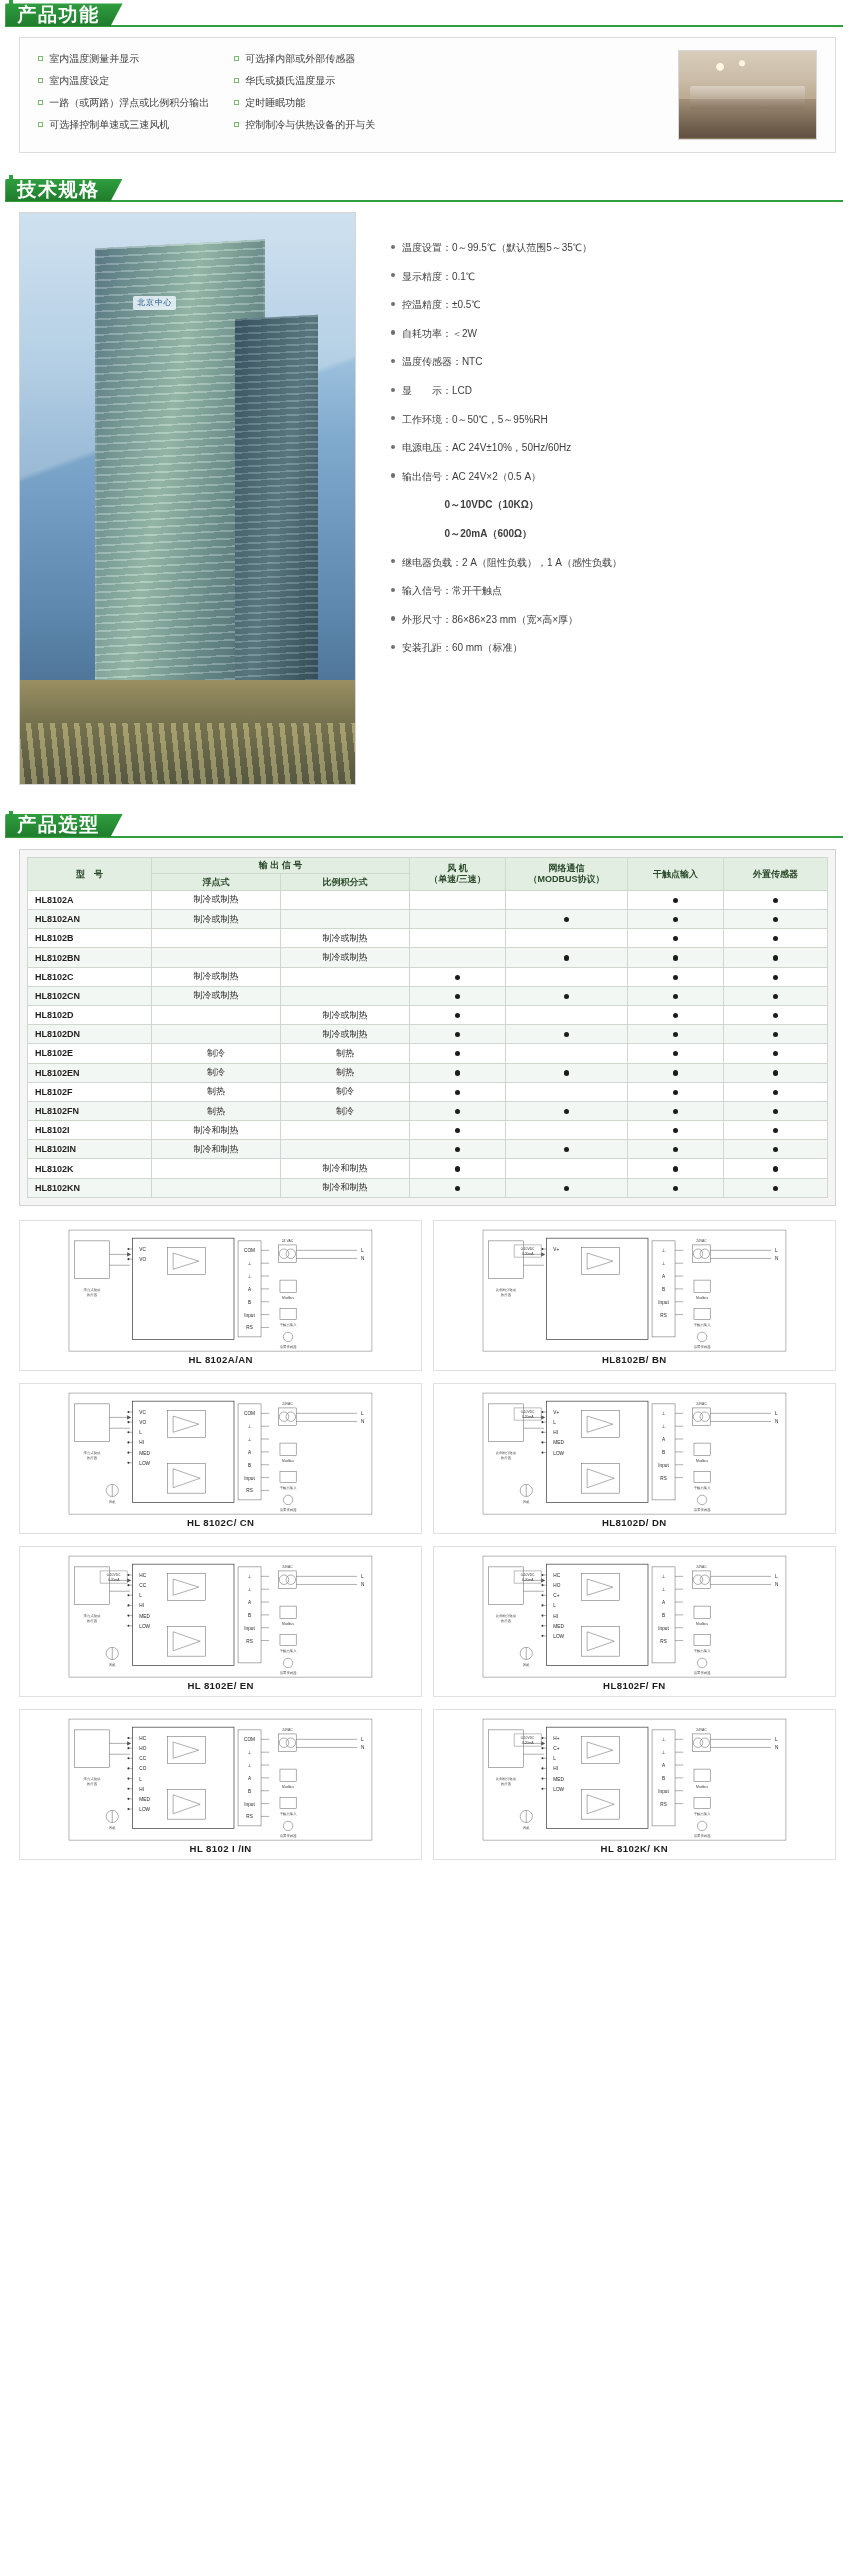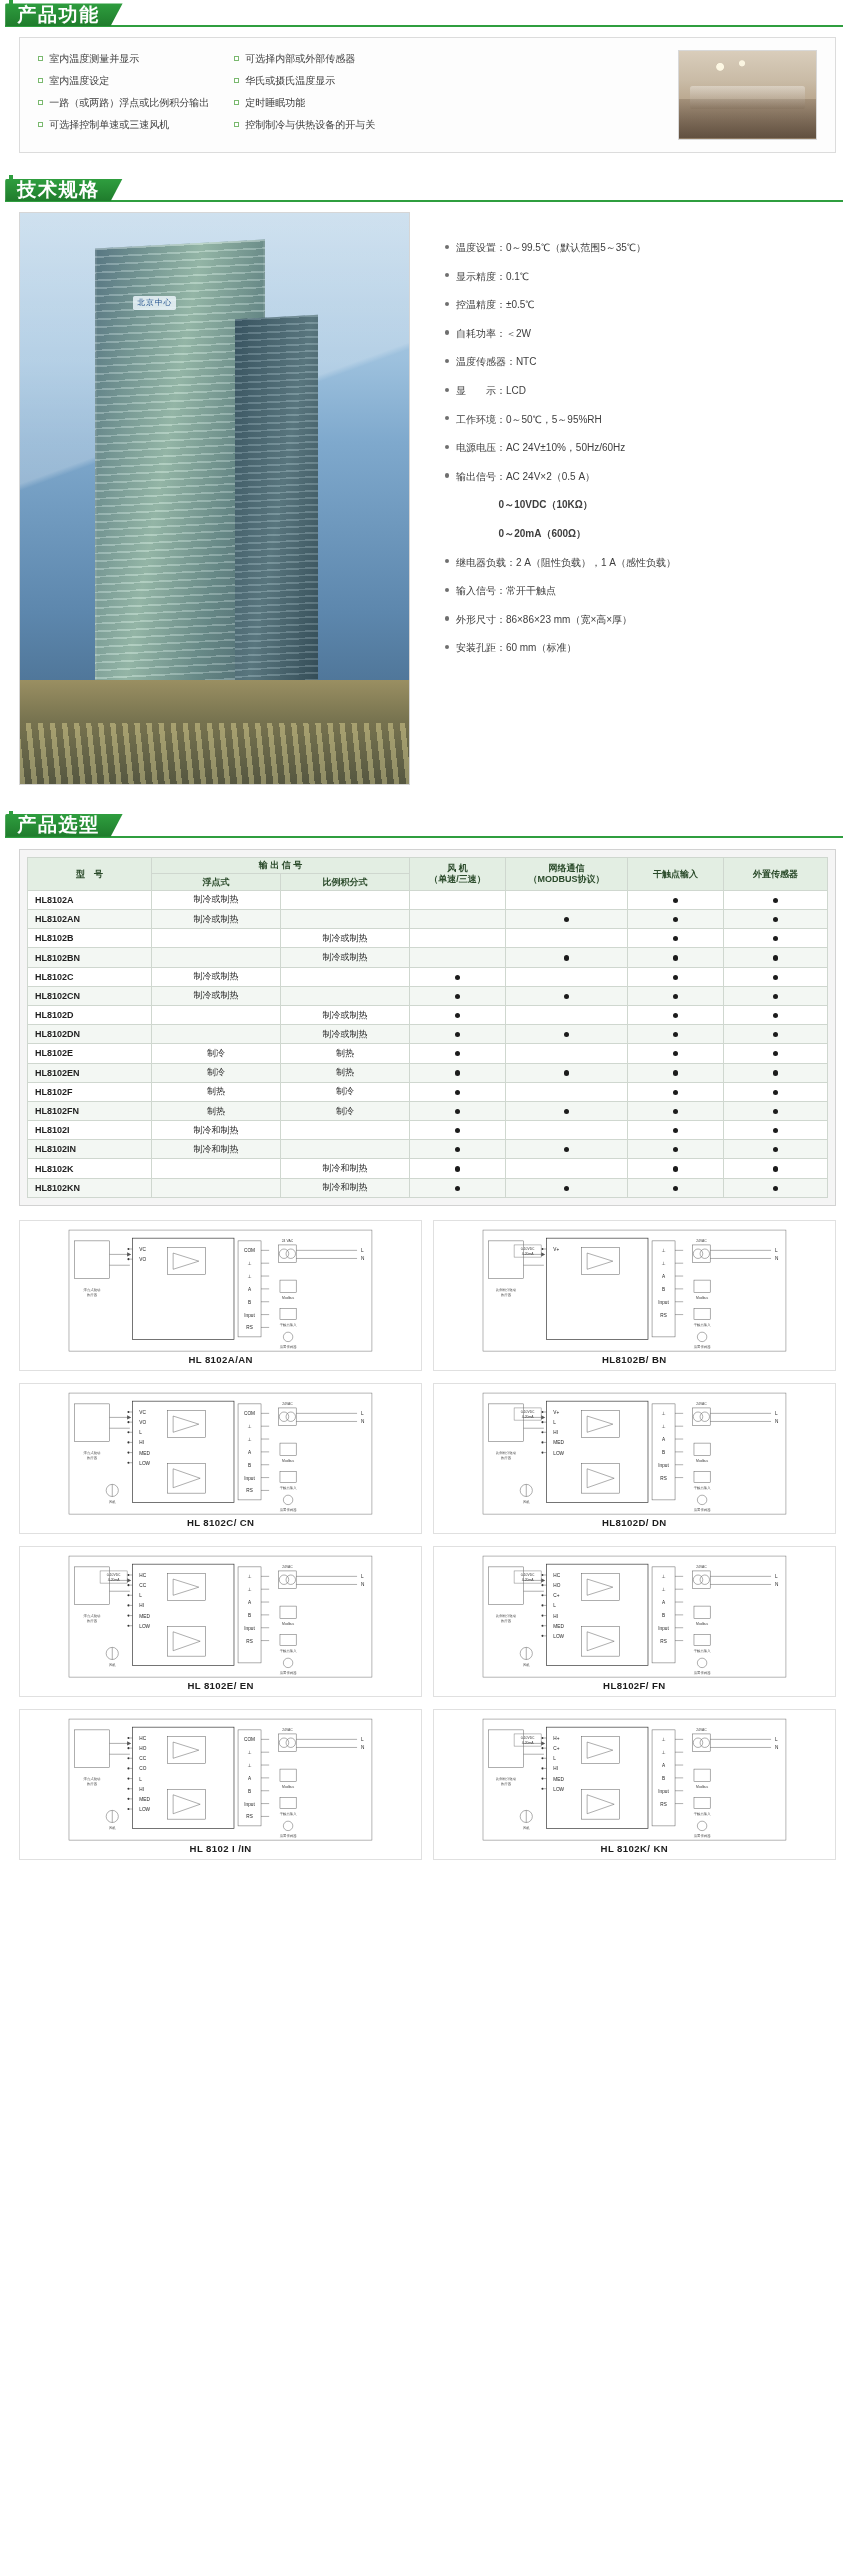--- a/index.html
+++ b/index.html
@@ -108,21 +108,21 @@
     background: linear-gradient(180deg, rgba(90,70,55,.25), rgba(60,45,35,.55));
   }
 
   
   .specs {
     margin: 7px 19px 0 19px;
     display: flex;
     gap: 15.6px;
   }
   .spec-photo {
-    width: 391px; height: 573px;
+    width: 337px; height: 573px;
     flex: 0 0 auto;
     border: 0.9px solid #d6d6d6;
     background:
       linear-gradient(160deg, rgba(255,255,255,.25) 0 38%, rgba(255,255,255,0) 39%),
       linear-gradient(180deg,#bfd7ea 0%, #9cc0dd 26%, #7fa9cd 40%, #5d87ad 70%, #3c5e7d 100%);
     position: relative;
     overflow: hidden;
   }
   
   .tower {

